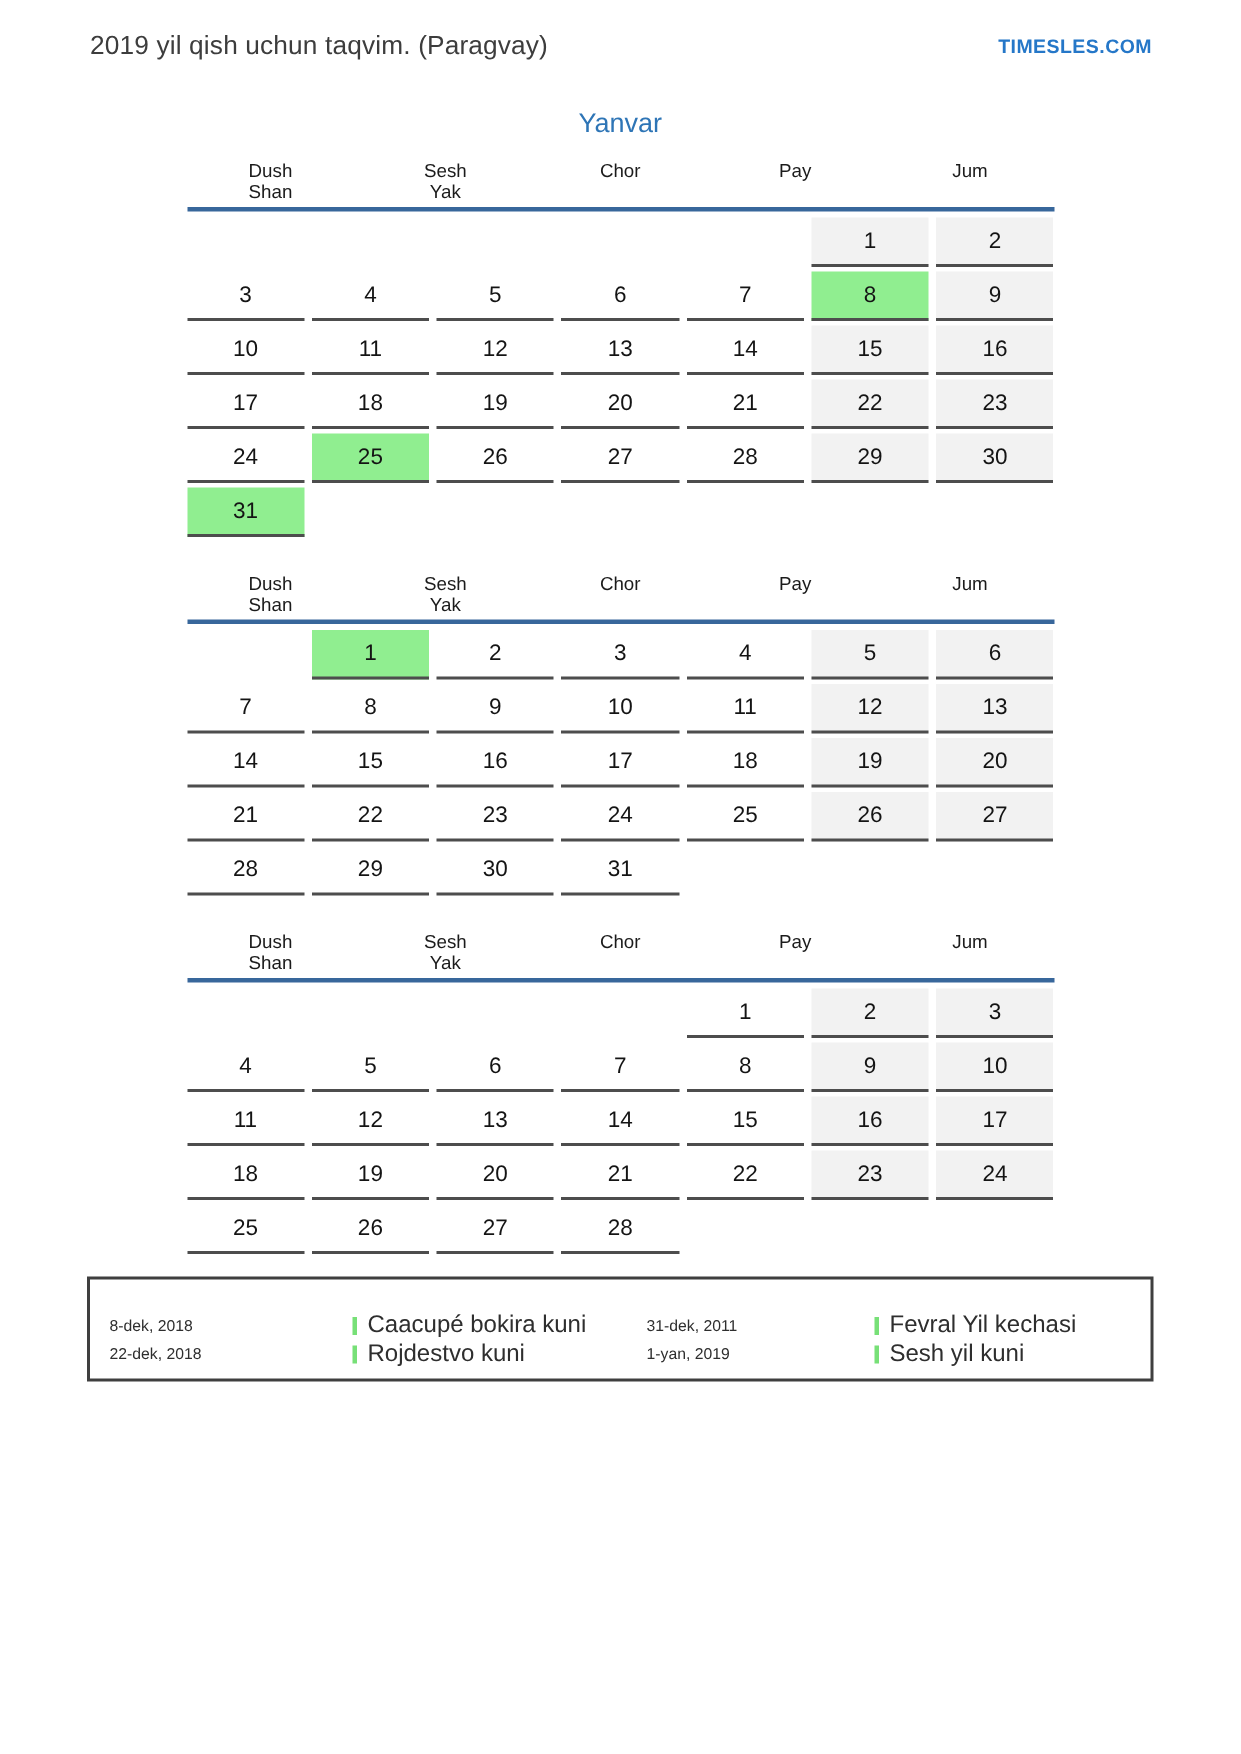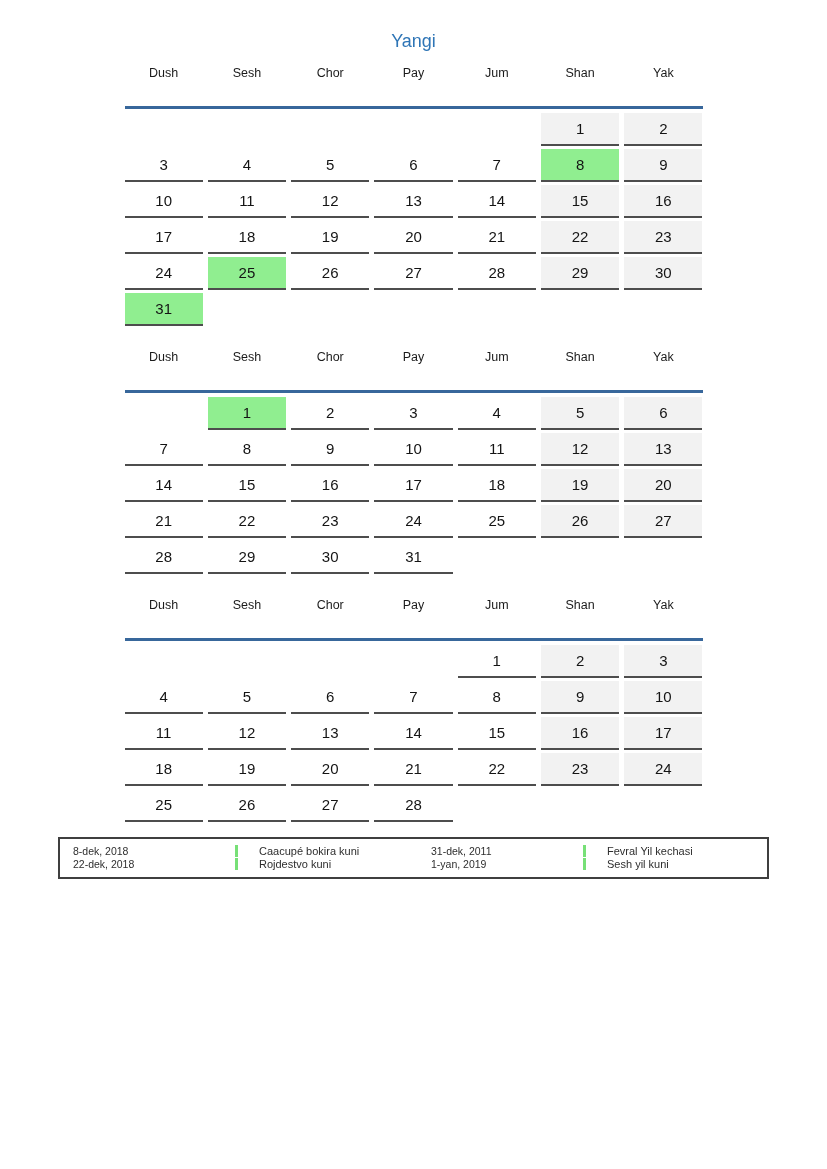--- a/index.html
+++ b/index.html
@@ -41,23 +41,23 @@
   .month-block:first-child { margin-top: 31px; }
   .month-title {
     text-align: center;
     font-size: 18px;
     font-weight: 400;
     color: var(--accent-blue, #2e75b6);
     margin-bottom: 14px;
   }
   .weekday-row {
     display: grid;
-    grid-template-columns: repeat(7, 1fr);
+    grid-template-columns: repeat(5, 1fr);
     column-gap: 5px;
-    padding-bottom: 26px;
+    padding-bottom: 3px;
     border-bottom: 3px solid var(--header-line, #38679b);
   }
   .weekday {
     text-align: center;
     font-size: 12.5px;
     color: #1b1b1b;
   }
   .weeks {
     padding-top: 4px;
     display: flex;
@@ -81,52 +81,56 @@
   }
   .day-cell.weekend { background: var(--weekend-gray, #f2f2f2); }
   .day-cell.holiday { background: var(--holiday-green, #90ee90); }
   .day-cell.empty { border-bottom: none; background: transparent; }
 
   
   .legend {
     width: 711px;
     margin: 15px auto 0;
     border: 2px solid #3f3f3f;
-    padding: 6px 12px 7px 13px;
+    padding: 22px 12px 7px 13px;
     display: grid;
     grid-template-columns: 162px 196px 152px 1fr;
     row-gap: 1px;
     align-items: center;
   }
   .legend-date {
     font-size: 10.5px;
     color: #2e2e2e;
   }
   .legend-label {
     display: flex;
     align-items: center;
-    gap: 21px;
-    font-size: 11px;
+    gap: 7px;
+    font-size: 16px;
     color: #2e2e2e;
   }
   .legend-marker {
     width: 3px;
     height: 12px;
     flex: none;
     background: var(--legend-marker-green, #77e077);
   }
 </style>
 </head>
 <body>
 
 <div class="page">
+  <header class="page-header">
+    <h1 class="page-title">2019 yil qish uchun taqvim. (Paragvay)</h1>
+    <a class="site-logo" href="#">TIMESLES.COM</a>
+  </header>
 
   <main class="calendar">
       <section class="month-block">
-        <h2 class="month-title">Yangi</h2>
+        <h2 class="month-title">Yanvar</h2>
         <div class="weekday-row">
           <div class="weekday">Dush</div>
           <div class="weekday">Sesh</div>
           <div class="weekday">Chor</div>
           <div class="weekday">Pay</div>
           <div class="weekday">Jum</div>
           <div class="weekday">Shan</div>
           <div class="weekday">Yak</div>
         </div>
         <div class="weeks">

